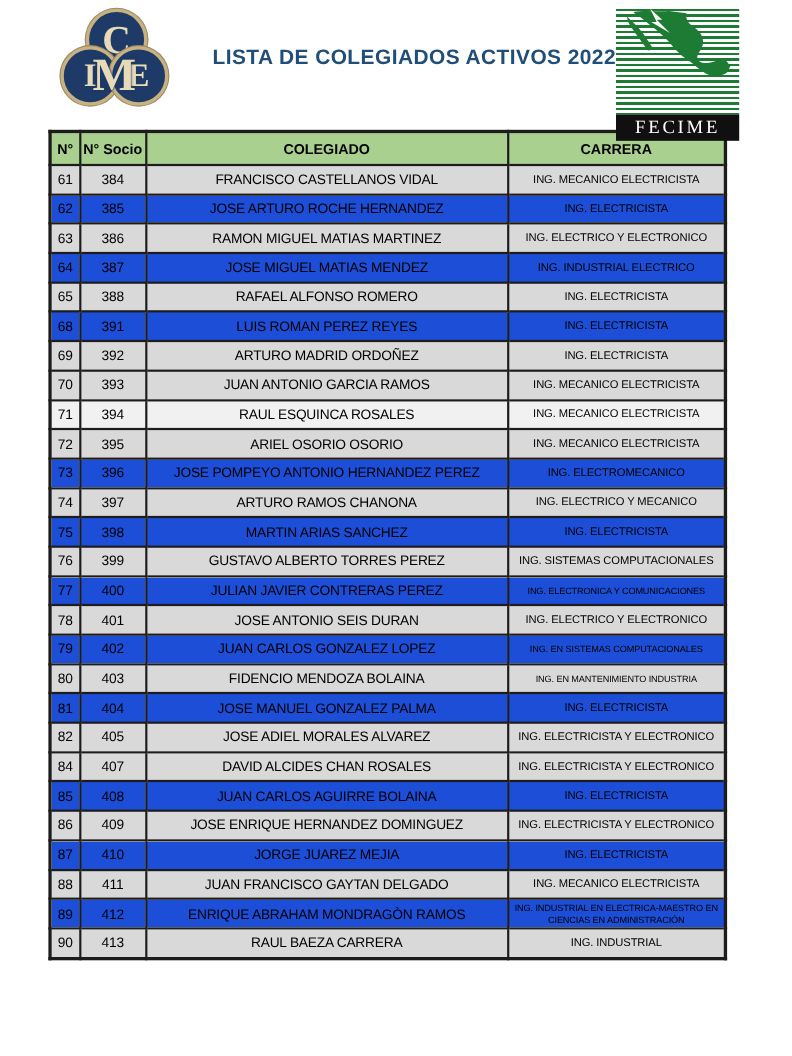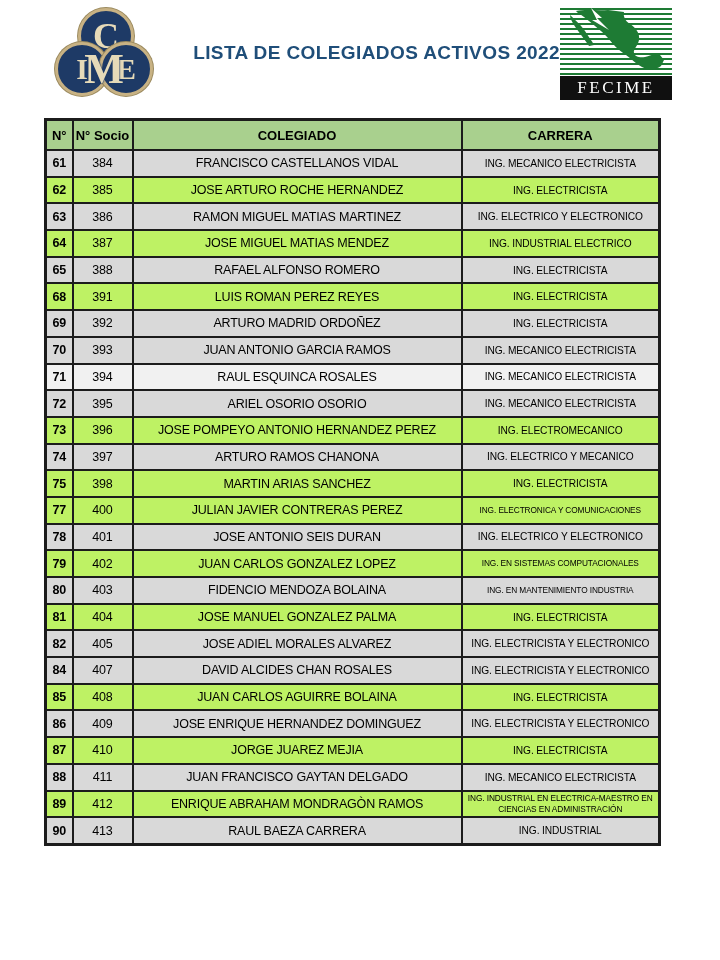--- a/index.html
+++ b/index.html
@@ -34,21 +34,21 @@
   .cime-left{left:3px;top:34px;width:48px;height:48px;font-size:30px;z-index:2;}
   .cime-right{right:3px;top:34px;width:48px;height:48px;font-size:30px;z-index:2;}
   .cime-m{
     position:absolute;left:50%;top:40px;transform:translateX(-50%);
     font-family:"Liberation Serif", serif;font-weight:bold;font-size:42px;
     color:var(--logo-cream,#E6DAB8);z-index:3;line-height:1;
     text-shadow:0 0 2px #1E3A66,0 0 2px #1E3A66;
   }
 
   
-  .fecime-logo{position:relative;width:112px;height:92px;margin-right:48px;flex:0 0 auto;}
+  .fecime-logo{position:relative;width:112px;height:120px;margin-right:48px;flex:0 0 auto;}
   .fecime-stripes{
     position:absolute;left:0;right:0;top:0;bottom:24px;
     background:repeating-linear-gradient(to bottom,
       var(--fecime-green,#1E7B34) 0 2px,#ffffff 2px 5px);
   }
   .fecime-map{position:absolute;left:4px;top:0;width:104px;height:66px;}
   .fecime-bar{
     position:absolute;left:0;right:0;bottom:0;height:24px;
     background:var(--fecime-bar,#101010);
     display:flex;align-items:center;justify-content:center;
@@ -72,25 +72,25 @@
     border:2px solid var(--border-dark,#1C1C1C);
     height:28px;font-size:13px;font-weight:bold;text-align:center;
     padding:0 2px;
   }
   .member-table td{
     border:2px solid var(--border-dark,#1C1C1C);
     height:24.7px;text-align:center;vertical-align:middle;
     font-size:12.5px;letter-spacing:-0.2px;
     padding:0 3px;overflow:hidden;white-space:nowrap;
   }
-  .member-table td:nth-child(1){font-weight:bold;}
+  .member-table td:nth-child(1){font-weight:normal;}
   .member-table td:nth-child(4){font-size:10.2px;letter-spacing:-0.1px;}
   tr.small-carrera td:nth-child(4){font-size:8.3px;line-height:1.3;white-space:normal;}
   tr.shade-gray td{background:var(--row-gray,#D9D9D9);}
-  tr.shade-white td{background:#bef264;}
+  tr.shade-white td{background:#1d4ed8;}
   tr.shade-light td{background:var(--row-light,#F1F1F1);}
 </style>
 </head>
 <body>
 
 <div class="page">
 
   <div class="header">
 
     <div class="cime-logo">
@@ -207,20 +207,26 @@
           <td>397</td>
           <td>ARTURO RAMOS CHANONA</td>
           <td>ING. ELECTRICO Y MECANICO</td>
         </tr>
         <tr class="shade-white">
           <td>75</td>
           <td>398</td>
           <td>MARTIN ARIAS SANCHEZ</td>
           <td>ING. ELECTRICISTA</td>
         </tr>
+        <tr class="shade-gray">
+          <td>76</td>
+          <td>399</td>
+          <td>GUSTAVO ALBERTO TORRES PEREZ</td>
+          <td>ING. SISTEMAS COMPUTACIONALES</td>
+        </tr>
         <tr class="shade-white small-carrera">
           <td>77</td>
           <td>400</td>
           <td>JULIAN JAVIER CONTRERAS PEREZ</td>
           <td>ING. ELECTRONICA Y COMUNICACIONES</td>
         </tr>
         <tr class="shade-gray">
           <td>78</td>
           <td>401</td>
           <td>JOSE ANTONIO SEIS DURAN</td>

